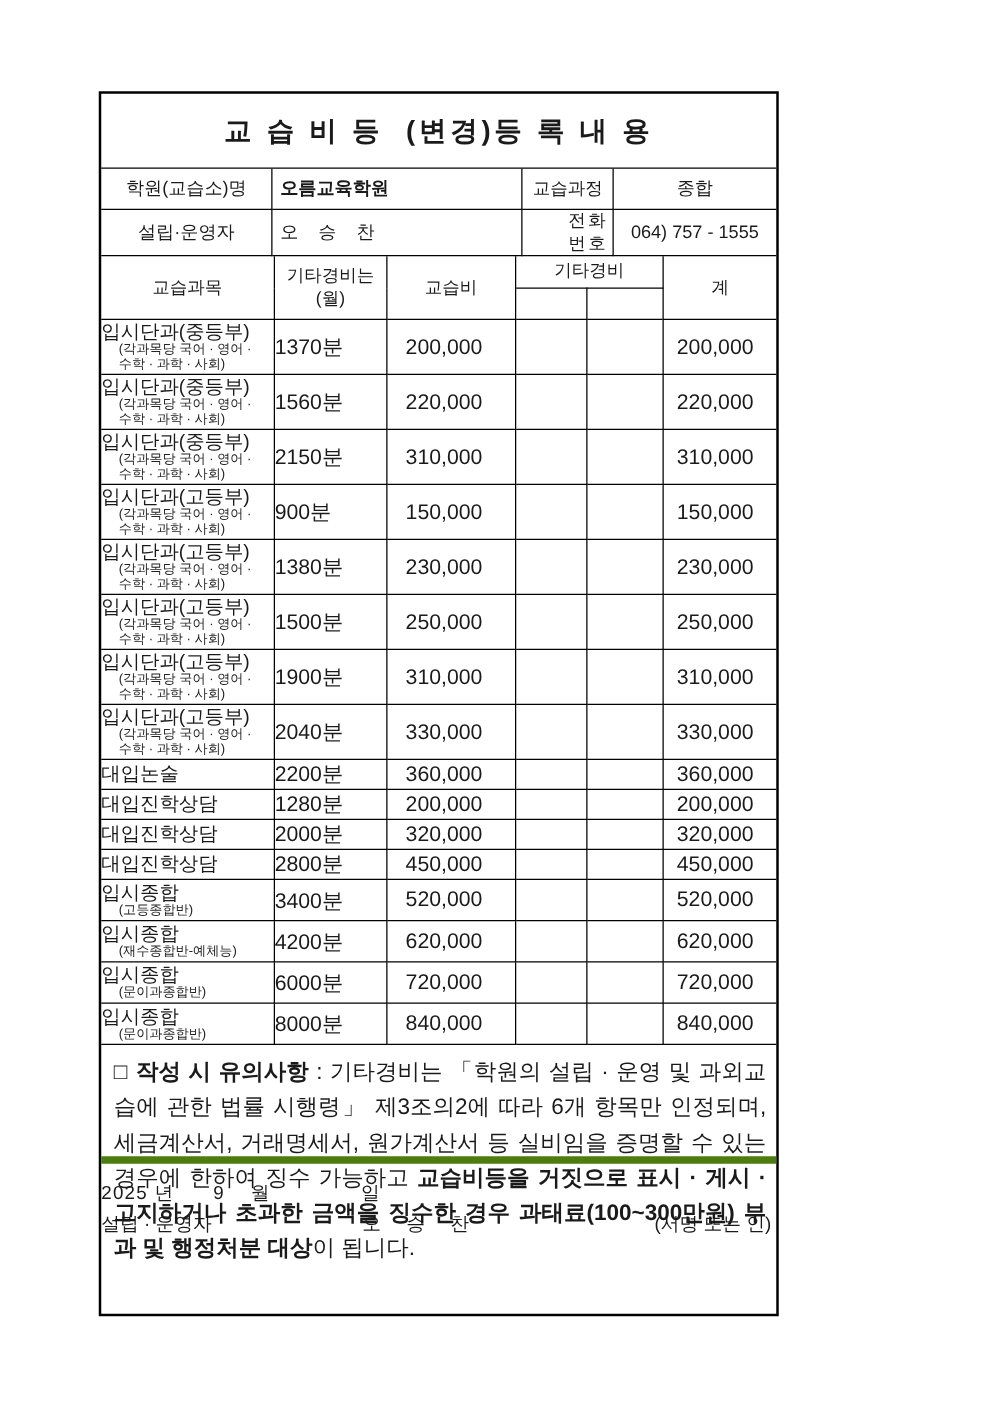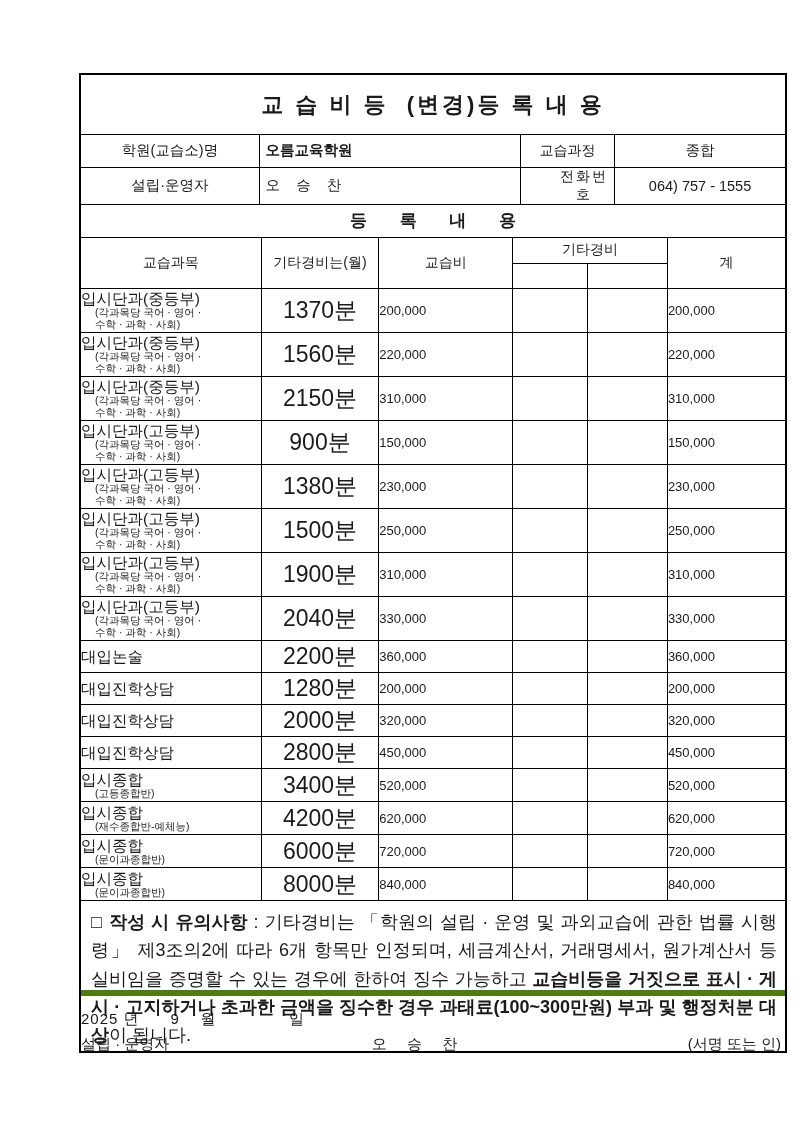--- a/index.html
+++ b/index.html
@@ -6,21 +6,21 @@
   html, body {
     margin: 0; padding: 0;
     width: 793px; height: 1122px;
     background: #ffffff;
     font-family: "Liberation Sans", "DejaVu Sans", sans-serif;
     color: #1a1a1a;
   }
   .page { position: relative; width: 793px; height: 1122px; background: #fff; }
   .doc {
     position: absolute; left: 79px; top: 73px;
-    width: 708px; height: 980px;
+    width: 544px; height: 980px;
     border: 2px solid #000;
     background: #fff;
   }
   
   .title-cell {
     height: 60px; display: flex; align-items: center; justify-content: center;
     border-bottom: 1px solid #000;
     font-size: 22px; font-weight: bold; letter-spacing: 3px;
     white-space: pre;
   }
@@ -57,22 +57,22 @@
   .main thead tr.h2 { height: 25px; }
   .main thead th { text-align: center; vertical-align: middle; font-size: 14px; }
   .main thead tr:first-child th { border-top: none; }
   .main td { vertical-align: middle; }
   .row-tall  { height: 44px; }
   .row-short { height: 22px; }
   .row-mid   { height: 33px; }
   .subject-cell { text-align: left; line-height: 1.0; padding: 1px 0; }
   .subj-name { font-size: 15.5px; line-height: 1.1; }
   .subj-note { font-size: 10.5px; line-height: 1.12; white-space: pre-line; color: #222; padding-left: 14px; }
-  .num-center { text-align: center; font-size: 23px; }
-  .num-right  { text-align: left; font-size: 13px; padding-right: 11px; }
+  .num-center { font-size: 17px; }
+  .num-right  { text-align: center; font-size: 17px; padding-right: 11px; }
   .total-cell { padding-right: 8px; }
   
   .notice {
     height: 95px; border-bottom: 6px solid #4d7c0f;
     padding: 7px 8px 0 10px;
     font-size: 18px; line-height: 1.57;
     text-align: justify;
   }
   .notice strong { font-weight: bold; }
   
@@ -107,21 +107,20 @@
       </tr>
       <tr>
         <td class="c1">설립·운영자</td>
         <td class="c2 owner-name">오 승 찬</td>
         <td class="c3 phone-label">전화번호</td>
         <td class="c4">064) 757 - 1555</td>
       </tr>
     </tbody>
       </table>
 
-    <div class="section-cell">등 록 내 용</div>
 
     <table class="main">
       <colgroup>
         <col class="c1">
           <col class="c2">
           <col class="c3">
           <col class="c4">
           <col class="c5">
           <col class="c6">
       </colgroup>

